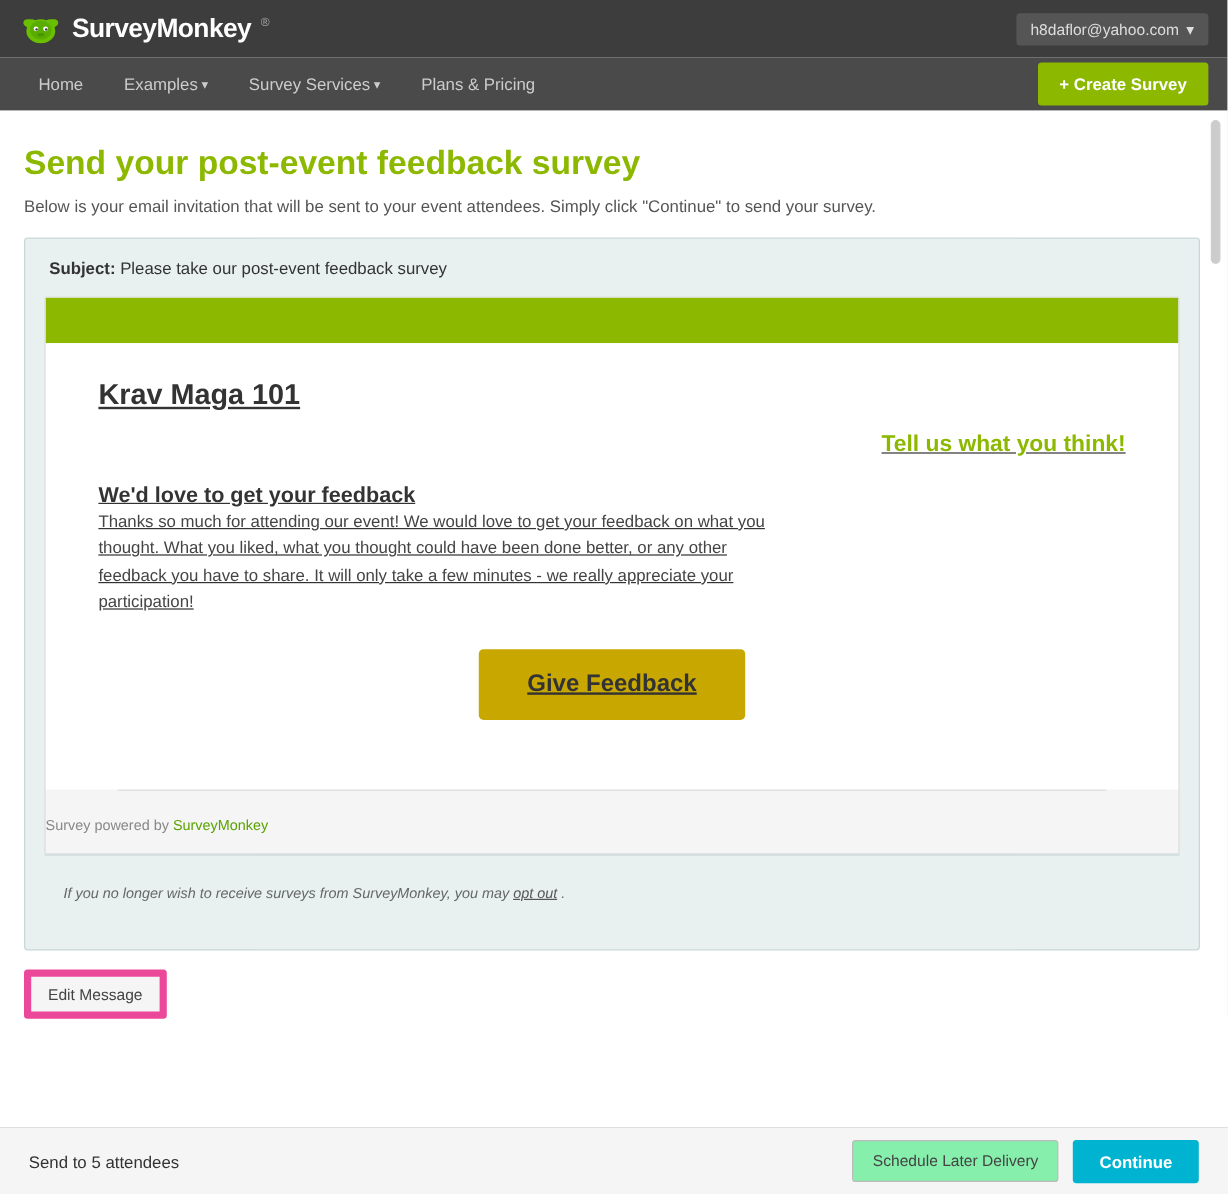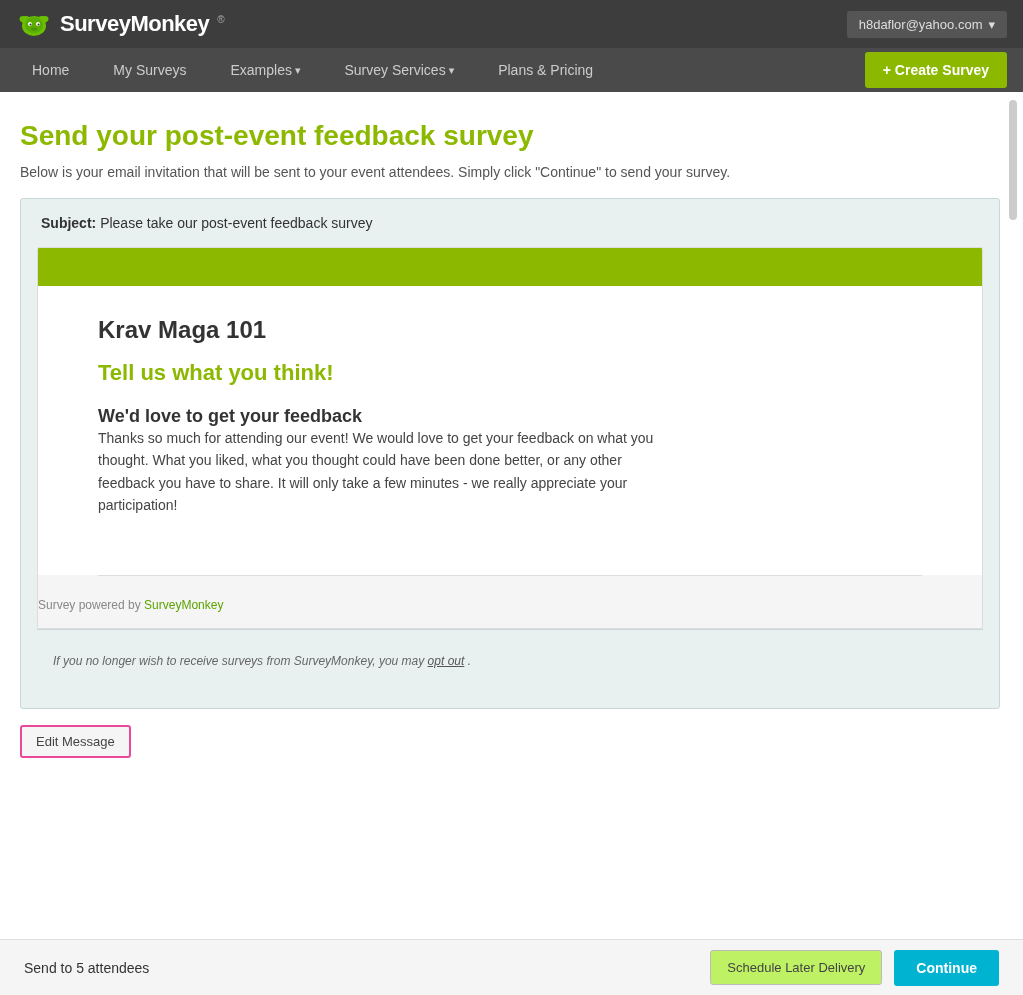--- a/index.html
+++ b/index.html
@@ -47,21 +47,21 @@
       background: #4a4a4a;
       height: 44px;
       display: flex;
       align-items: center;
       padding: 0 16px;
       justify-content: space-between;
     }
     .nav-links {
       display: flex;
       align-items: center;
-      gap: 12px;
+      gap: 2px;
     }
     .nav-link {
       color: #ccc;
       text-decoration: none;
       padding: 0 16px;
       height: 44px;
       display: flex;
       align-items: center;
       font-size: 14px;
       cursor: pointer;
@@ -120,33 +120,35 @@
       border: 1px solid #ddd;
       border-radius: 2px;
       overflow: hidden;
     }
     .email-header-bar {
       background: #8cb800;
       height: 38px;
     }
     .email-content {
       background: #fff;
-      padding: 30px 60px;
+      padding: 30px 44px;
+      text-decoration: underline;
     }
     .email-event-title {
       font-size: 24px;
       font-weight: bold;
       color: #333;
       margin-bottom: 16px;
     }
     .email-tagline {
-      font-size: 22px;
+      font-size: 19px;
       color: #8cb800;
       font-weight: bold;
       margin-bottom: 20px;
+      text-align: right;
     }
     .email-body-title {
       font-size: 18px;
       font-weight: bold;
       color: #333;
     }
     .email-body-text {
       font-size: 14px;
       color: #444;
       line-height: 1.6;
@@ -190,21 +192,21 @@
       font-style: italic;
       border-top: 1px solid #c8d8d8;
     }
     .unsubscribe-bar a {
       color: #555;
     }
 
     
     .edit-message-btn {
       background: #f5f5f5;
-      border: 2px solid #ec4899;
+      border: 6px solid #ec4899;
       color: #444;
       padding: 7px 14px;
       border-radius: 3px;
       font-size: 13px;
       cursor: pointer;
       margin-top: 16px;
     }
 
     
     .bottom-bar {
@@ -223,21 +225,21 @@
     .send-count {
       font-size: 14px;
       color: #333;
     }
     .bottom-actions {
       display: flex;
       gap: 12px;
       align-items: center;
     }
     .schedule-btn {
-      background: #bef264;
+      background: #86efac;
       border: 1px solid #bbb;
       color: #444;
       padding: 9px 16px;
       border-radius: 3px;
       font-size: 13px;
       cursor: pointer;
       text-align: right;
     }
     .continue-btn {
       background: #00b3d1;
@@ -286,21 +288,20 @@
   </div>
   <button class="user-menu">
     <span>h8daflor@yahoo.com</span>
     <span>▾</span>
   </button>
 </div>
 
 <div class="nav-bar">
   <div class="nav-links">
     <a class="nav-link">Home</a>
-    <a class="nav-link">My Surveys</a>
     <a class="nav-link has-dropdown">Examples</a>
     <a class="nav-link has-dropdown">Survey Services</a>
     <a class="nav-link">Plans &amp; Pricing</a>
   </div>
   <button class="create-survey-btn">+ Create Survey</button>
 </div>
 
 <div class="main-content">
   <h1 class="page-title">Send your post-event feedback survey</h1>
   <p class="subtitle">Below is your email invitation that will be sent to your event attendees. Simply click "Continue" to send your survey.</p>
@@ -312,20 +313,21 @@
       <span>Please take our post-event feedback survey</span>
     </div>
 
     <div class="email-body">
       <div class="email-header-bar"></div>
       <div class="email-content">
         <div class="email-event-title">Krav Maga 101</div>
         <div class="email-tagline">Tell us what you think!</div>
         <div class="email-body-title">We'd love to get your feedback</div>
         <p class="email-body-text">Thanks so much for attending our event! We would love to get your feedback on what you thought. What you liked, what you thought could have been done better, or any other feedback you have to share. It will only take a few minutes - we really appreciate your participation!</p>
+        <button class="give-feedback-btn">Give Feedback</button>
       </div>
       <hr class="email-divider">
       <div class="email-footer">
         <span>Survey powered by </span>
         <a href="#">SurveyMonkey</a>
       </div>
     </div>
 
     <div class="unsubscribe-bar">
       <span>If you no longer wish to receive surveys from SurveyMonkey, you may </span>

